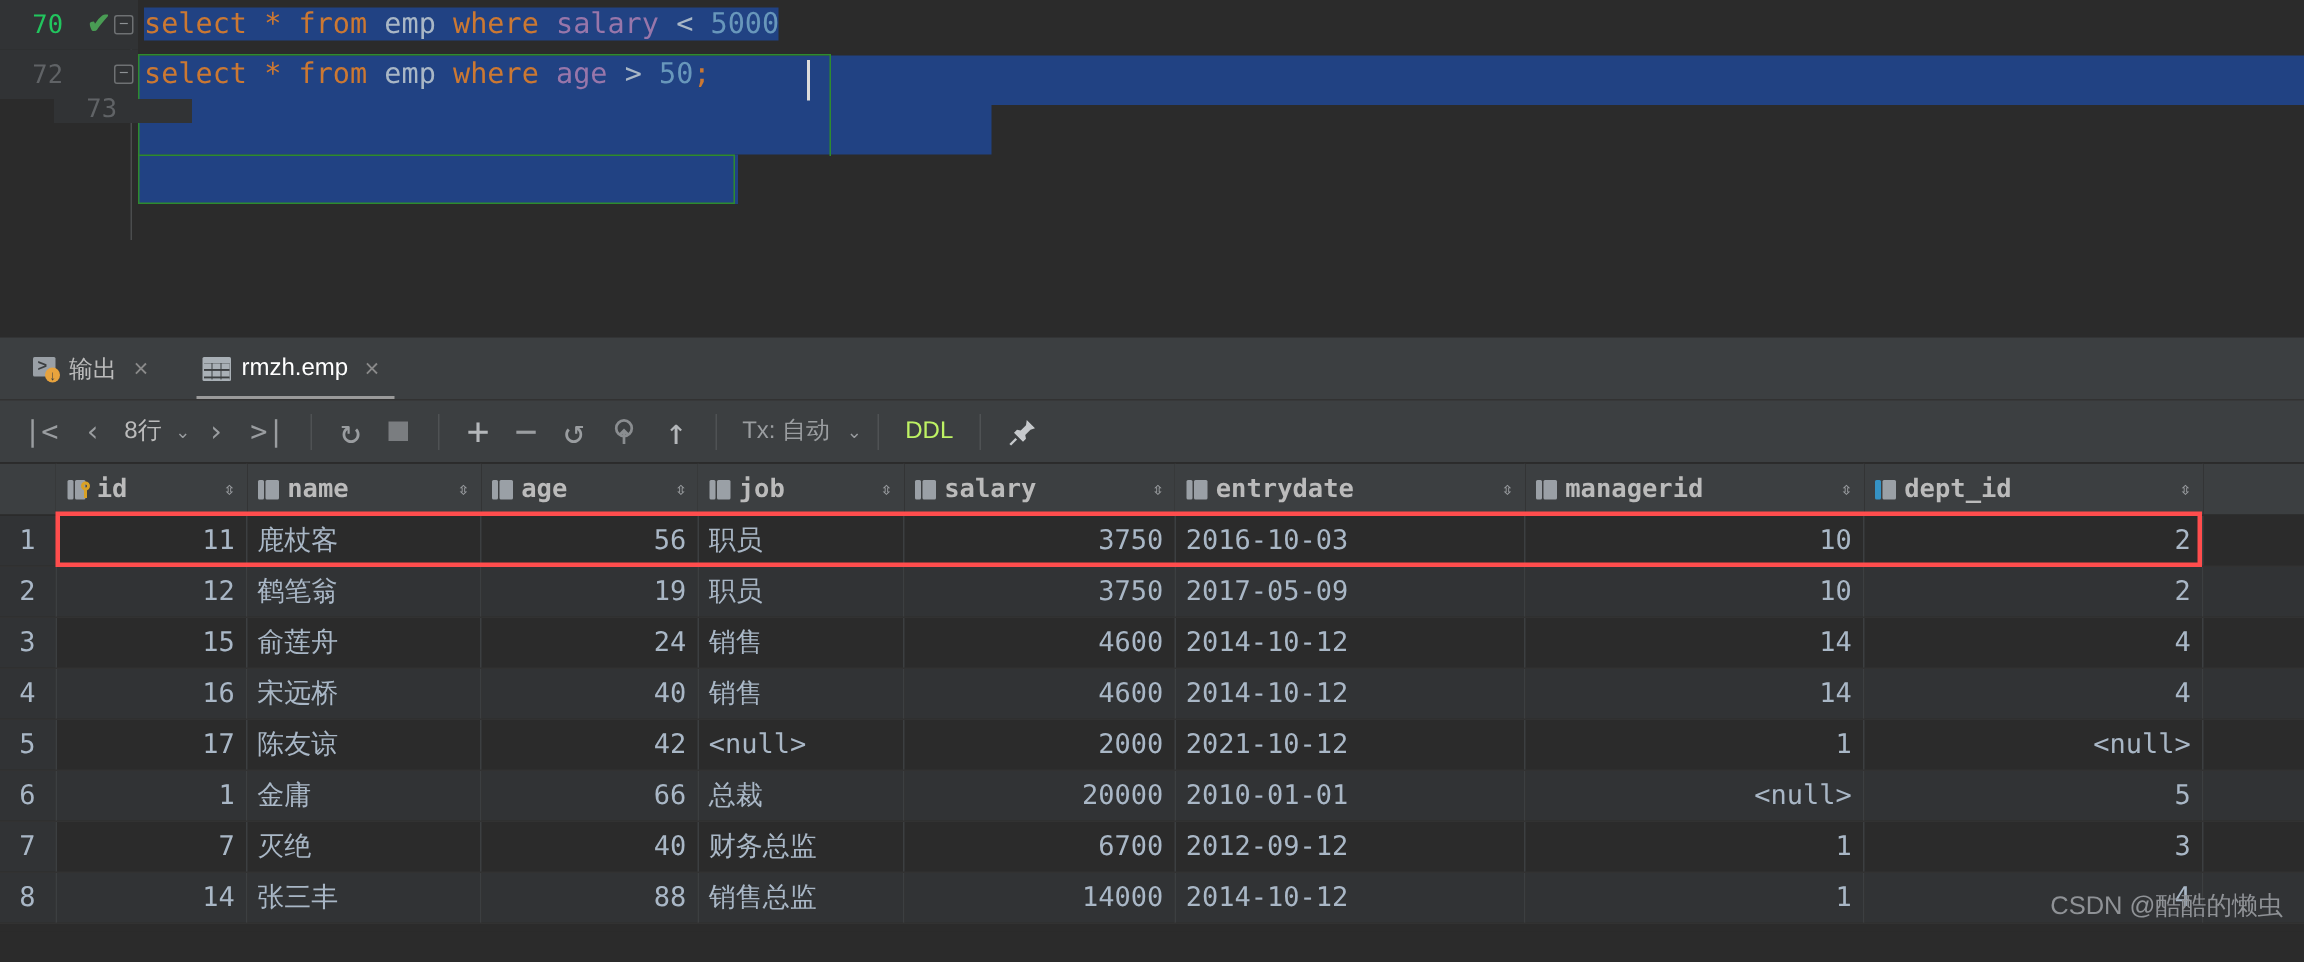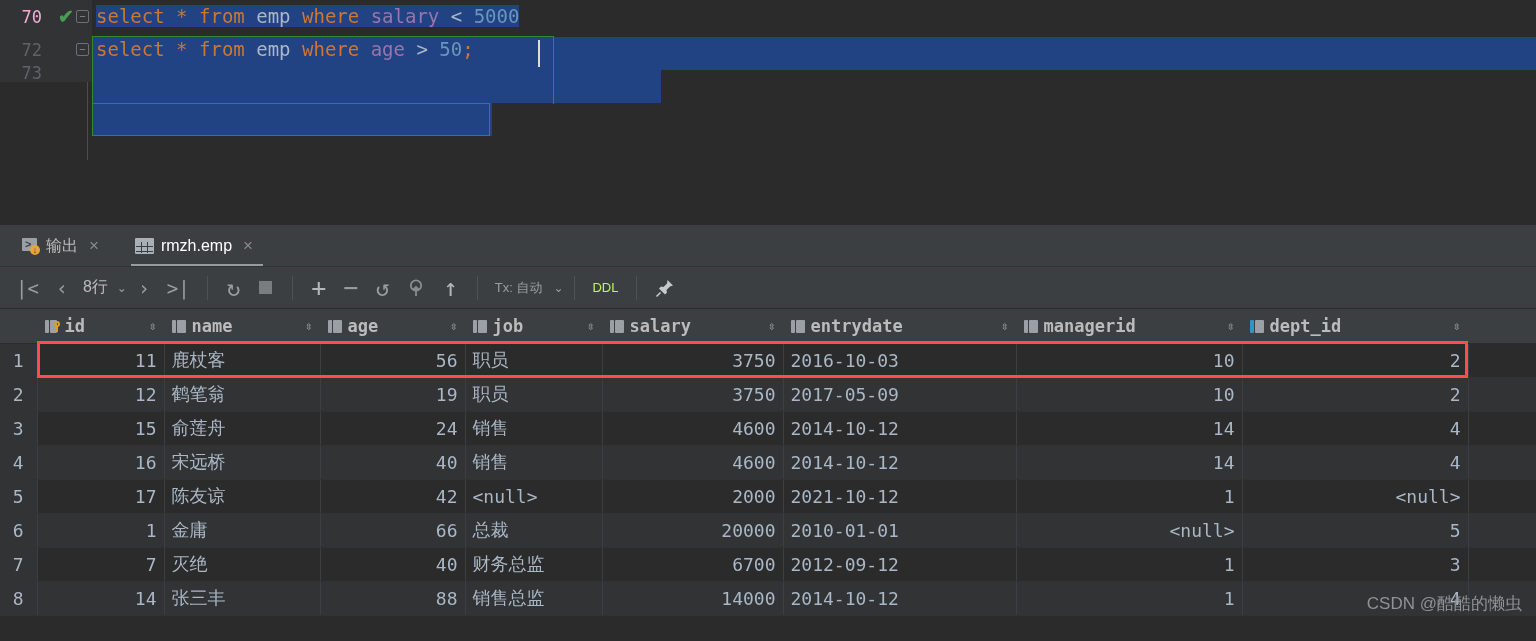--- a/index.html
+++ b/index.html
@@ -33,21 +33,21 @@
     background: #313335;
   }
   .ln {
     width: 48px;
     text-align: right;
     padding-right: 6px;
     font-family: "DejaVu Sans Mono", monospace;
     font-size: 17px;
     color: #606366;
   }
-  .ln.cur { color: #f9a8d4; }
+  .ln.cur { color: #22c55e; }
   .gtr-icon { width: 36px; display:flex; align-items:center; justify-content:center; }
   .check { color: #499c54; font-size: 19px; font-weight: bold; line-height: 1; }
   .bulb {
     width: 15px; height: 15px;
     position: relative;
   }
   .bulb .glass {
     position:absolute; left:2px; top:0;
     width: 11px; height: 11px; border-radius: 50%;
     background: #f5b427;
@@ -172,21 +172,21 @@
     font-size: 16px;
   }
   .tb {
     height: 30px; min-width: 30px;
     display:flex; align-items:center; justify-content:center;
     color: #9a9da0;
     font-family: "DejaVu Sans Mono", monospace;
     font-size: 19px;
     padding: 0 6px;
   }
-  .tb.txt { font-family:"Liberation Sans",sans-serif; font-size:13px; }
+  .tb.txt { font-family:"Liberation Sans",sans-serif; font-size:16px; }
   .rowcount {
     color:#bbbbbb; font-size:16px; padding:0 4px;
     font-family:"Liberation Sans",sans-serif;
   }
   .sepv { width:1px; height:24px; background:#4f5254; margin:0 9px; }
   .caretdown { font-size: 12px; color:#9a9da0; padding-left:3px; }
   .sq-stop { width:13px;height:13px;background:#7a7d80; display:inline-block; }
 
   
   #grid {
@@ -310,21 +310,21 @@
 
 
   <div class="ed-row">
     <div class="ed-gutter">
       <span class="ln">72</span>
       <span class="fold" style="border-radius:2px;">−</span>
     </div>
     <div class="ed-code"><span class="sel"><span class="kw">select</span><span class="op"> </span><span class="kw">*</span><span class="op"> </span><span class="kw">from</span><span class="op"> </span><span class="tbl">emp</span><span class="op"> </span><span class="kw">where</span><span class="op"> </span><span class="col">age</span><span class="op"> </span><span class="op">&gt;</span><span class="op"> </span><span class="num">50</span></span><span class="semi">;</span></div>
   </div>
 
-  <div class="ed-row" style="height:16px;">
+  <div class="ed-row" style="height:16px;padding-left:36px;">
     <div class="ed-gutter" style="height:16px;align-items:flex-start;">
       <span class="ln" style="line-height:14px;">73</span>
     </div>
     <div class="ed-code"></div>
   </div>
 </div>
 
 <div id="gap"></div>
 
 <div id="tabbar">

